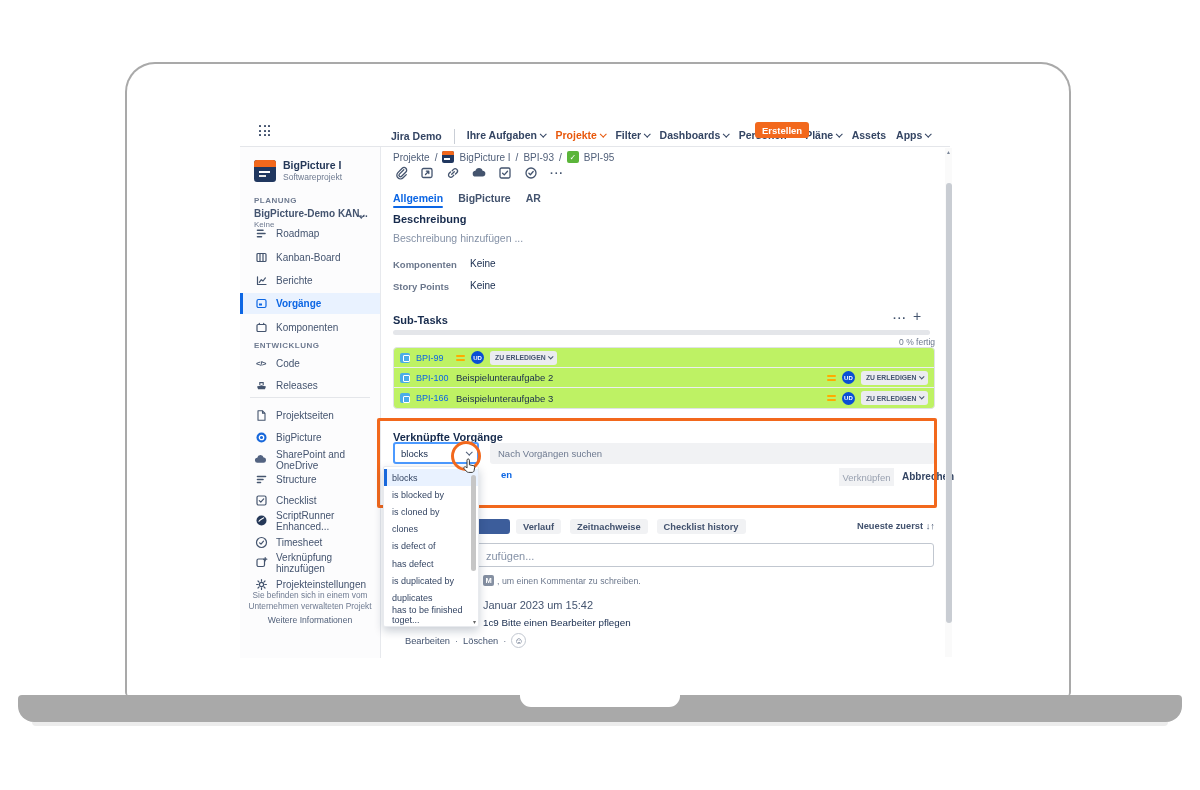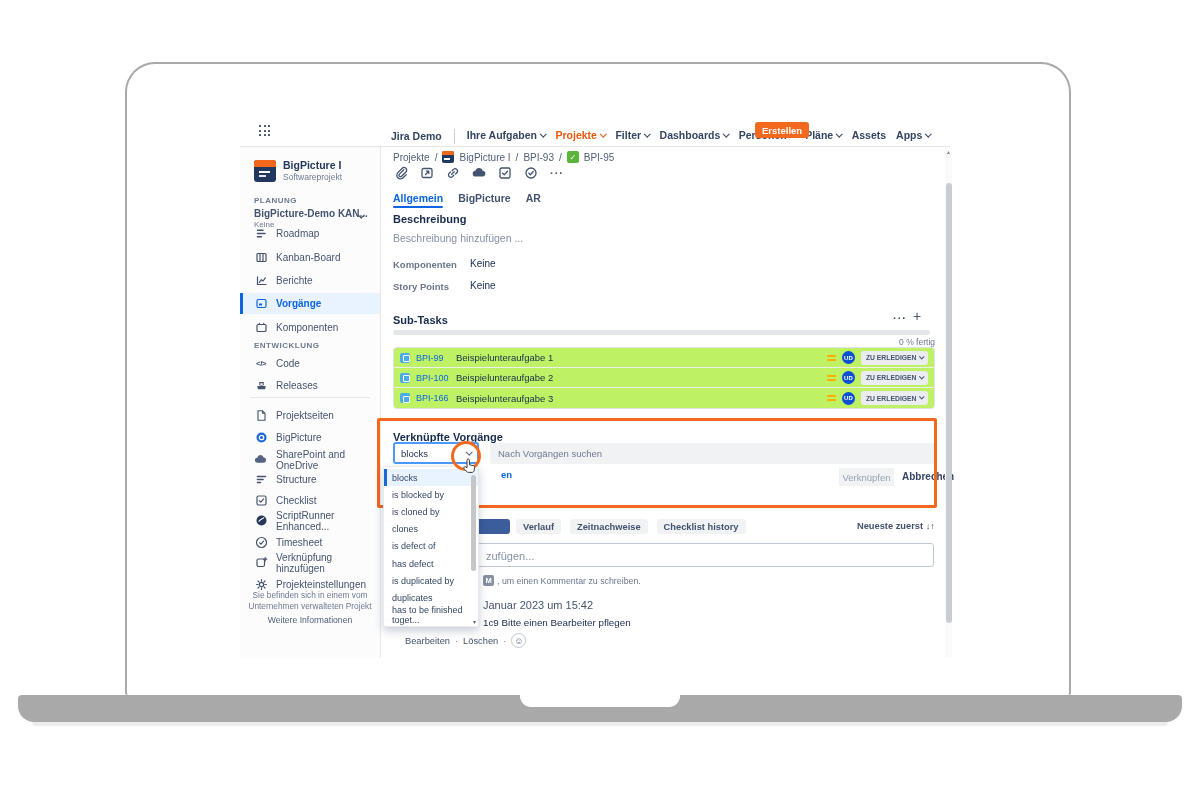--- a/index.html
+++ b/index.html
@@ -448,21 +448,20 @@
     <div class="abs h-sec" style="left:12px; top:167px">Sub-Tasks</div>
     <div class="abs more-dots" style="left:512px; top:165px; cursor:pointer">···</div>
     <div class="abs" style="left:532px; top:161px; font-size:14px; color:#44546e; cursor:pointer">+</div>
     <div class="progress-track"></div>
     <div class="progress-label nowrap">0 % fertig</div>
 
     <div class="st-box">
       <div class="st-row">
         <span class="st-ic"></span>
         <span class="st-key">BPI-99</span>
-        <span class="st-title nowrap">Beispielunteraufgabe 1</span>
         <span class="prio"></span>
         <span class="avatar">UD</span>
         <span class="status-pill">
             <span>ZU ERLEDIGEN</span>
             <span class="chev"></span>
           </span>
       </div>
       <div class="st-row">
         <span class="st-ic"></span>
         <span class="st-key">BPI-100</span>

